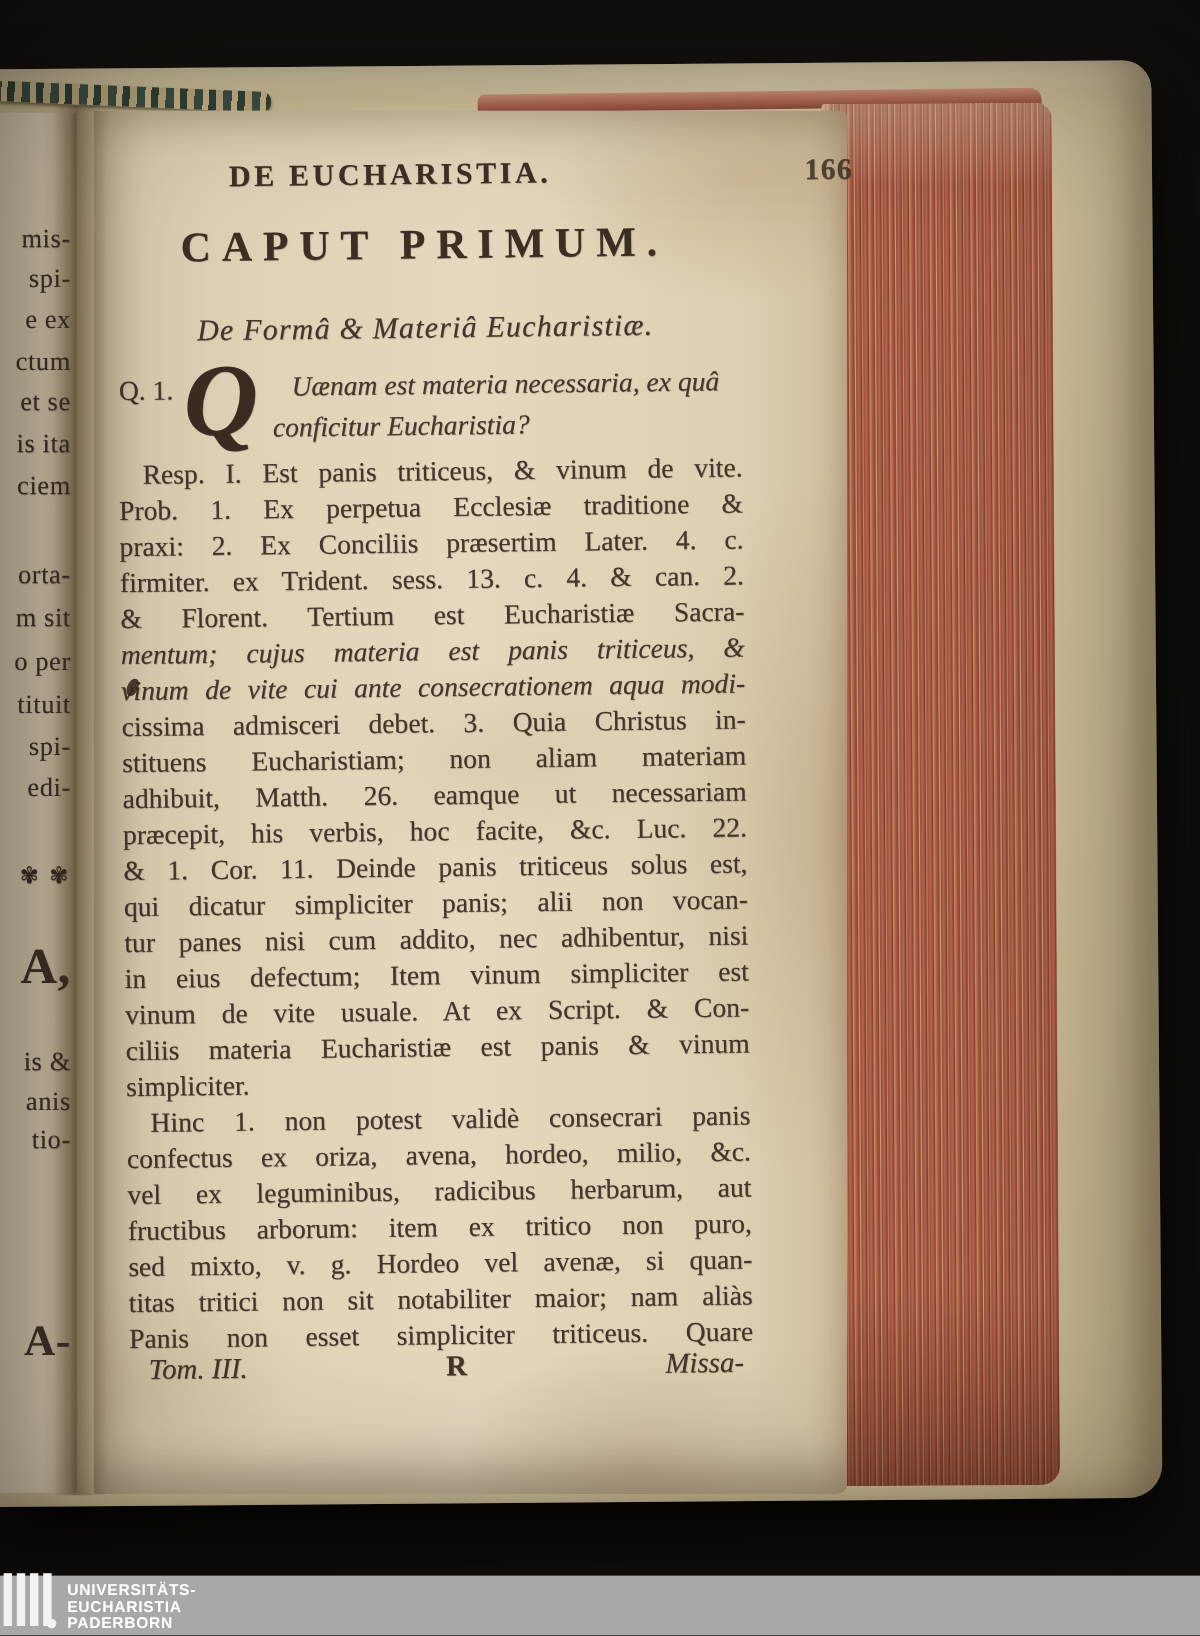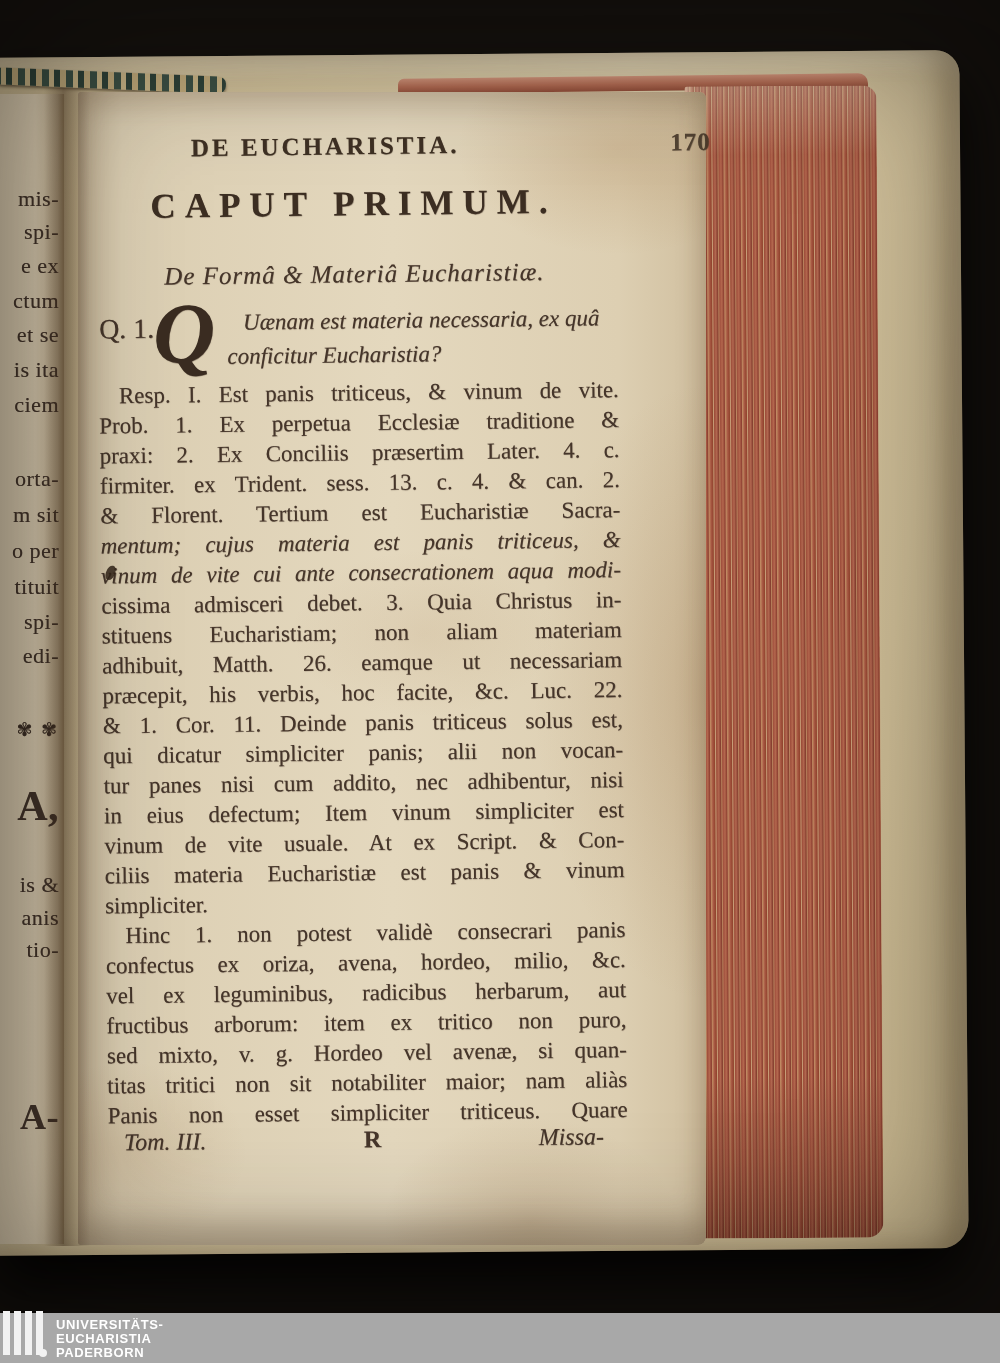--- a/index.html
+++ b/index.html
@@ -70,37 +70,37 @@
     color:#45352a;
   }
   .page-content div{text-shadow:.35px .45px .7px rgba(62,46,34,.55);}
   .rh{position:absolute;left:0;top:40px;width:520px;display:flex;justify-content:space-between;
       padding:0 16px 0 118px;font-size:25px;letter-spacing:3px;font-weight:bold;color:#3e3023;}
   .rh .num{letter-spacing:1px;opacity:.85;}
   .ct{position:absolute;left:0;top:92px;width:560px;text-align:center;
       font-size:35px;letter-spacing:9px;font-weight:bold;color:#3c2e22;}
   .cs{position:absolute;left:0;top:168px;width:560px;text-align:center;
       font-style:italic;font-size:25px;letter-spacing:1px;}
-  .q-label{position:absolute;left:24px;top:218px;font-size:28px;}
+  .q-label{position:absolute;left:24px;top:218px;font-size:23px;}
   .q-cap{position:absolute;left:78px;top:196px;font-size:86px;line-height:1;
          font-style:italic;font-weight:bold;color:#3a2c21;}
   .q-l1{position:absolute;left:168px;top:216px;font-style:italic;font-size:23px;white-space:nowrap;}
   .q-l2{position:absolute;left:152px;top:250px;font-style:italic;font-size:23px;white-space:nowrap;}
   .body-block{position:absolute;left:23px;top:286px;width:520px;font-size:23px;line-height:30px;}
   .bl{text-align:justify;text-align-last:justify;}
   .bl.ind{text-indent:20px;}
   .bl.it{font-style:italic;}
   .bl.short{text-align:left;text-align-last:left;}
   .ink-blot{position:absolute;left:28px;top:470px;width:9px;height:15px;border-radius:60% 40% 55% 45%;
             background:#322419;opacity:.85;transform:rotate(18deg);}
   .pfoot{position:absolute;left:23px;top:1034px;width:520px;display:flex;align-items:baseline;
          font-size:24px;}
   .pfoot .vol{font-style:italic;margin-left:16px;}
   .pfoot .sig{flex:1;text-align:center;font-weight:bold;}
-  .pfoot .cw{font-style:italic;margin-right:24px;}
+  .pfoot .cw{font-style:italic;margin-right:8px;}
   
   .gutter-shadow{
     position:absolute;left:44px;top:88px;width:46px;height:1158px;pointer-events:none;
     background:linear-gradient(90deg,rgba(70,45,25,0) 0%,rgba(60,38,20,.42) 42%,rgba(60,38,20,.16) 72%,rgba(60,38,20,0) 100%);
   }
   .vignette{position:absolute;left:0;top:0;width:1000px;height:1313px;pointer-events:none;
             box-shadow:inset 0 0 150px 35px rgba(0,0,0,.42);}
   
   .band{position:absolute;left:0;top:1313px;width:1000px;height:50px;background:#a8a8a8;}
   .logo{position:absolute;left:3px;top:-2px;width:44px;height:48px;}
@@ -139,21 +139,21 @@
   <div class="frag" style="top:778px">is &amp;</div>
   <div class="frag" style="top:811px">anis</div>
   <div class="frag" style="top:843px">tio-</div>
   <div class="frag bigb" style="top:1002px">A-</div>
 </div>
 
 <div class="main-page">
   <div class="page-content">
     <div class="rh">
       <span>DE EUCHARISTIA.</span>
-      <span class="num">170</span>
+      <span class="num">166</span>
     </div>
     <div class="ct">CAPUT PRIMUM.</div>
     <div class="cs">De Formâ &amp; Materiâ Eucharistiæ.</div>
 
     <div class="q-label">Q. 1.</div>
     <div class="q-cap">Q</div>
     <div class="q-l1">Uænam est materia necessaria, ex quâ</div>
     <div class="q-l2">conficitur Eucharistia?</div>
 
     <div class="body-block">

